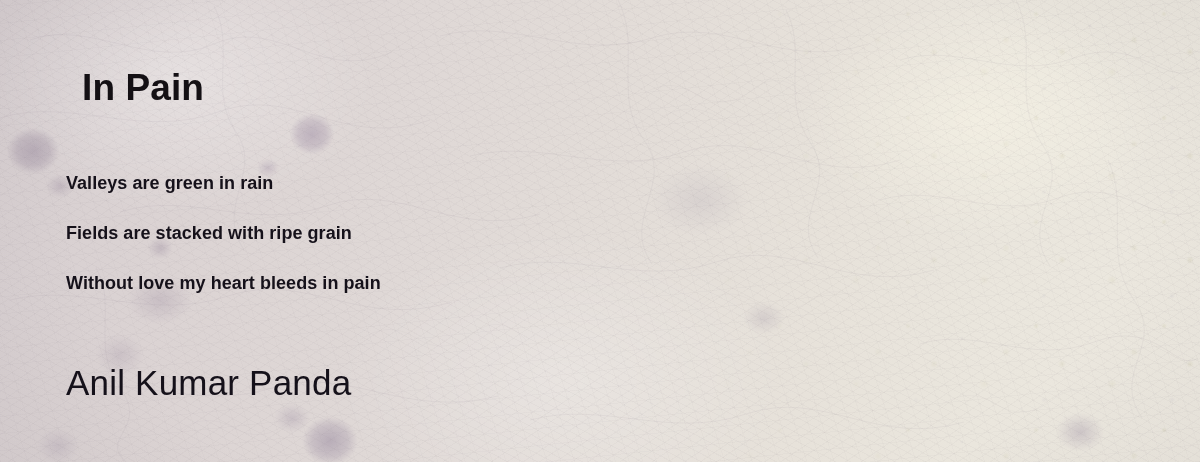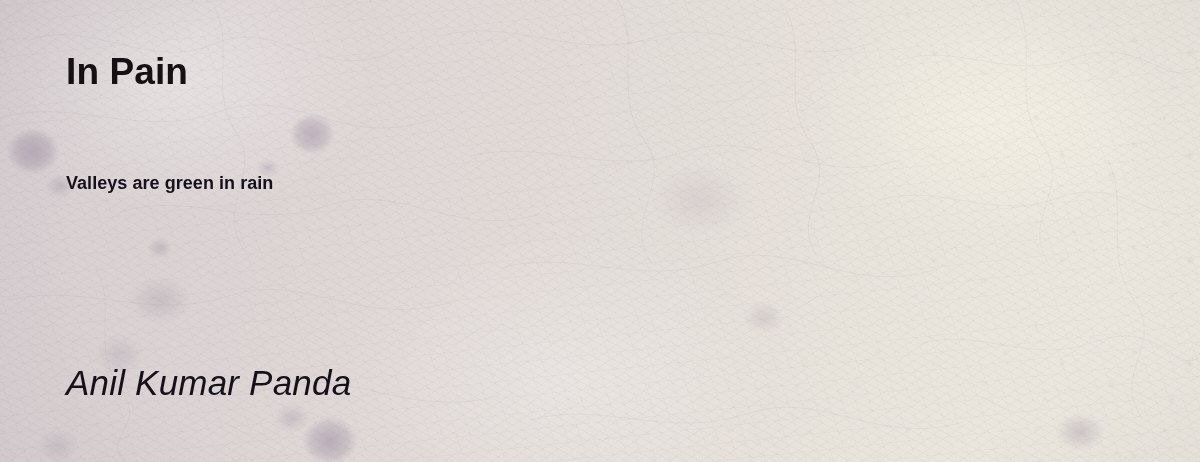--- a/index.html
+++ b/index.html
@@ -87,21 +87,21 @@
 
   .content {
     position: relative;
     z-index: 5;
   }
 
   .poem-title {
     position: absolute;
     left: 66px;
     top: 50px;
-    margin: 0;
+    margin: 16px;
     font-size: 37px;
     font-weight: bold;
     line-height: 1.18;
     color: #141014;
     letter-spacing: 0.1px;
     white-space: nowrap;
   }
 
   .poem-body {
     position: absolute;
@@ -120,21 +120,20 @@
     letter-spacing: 0.05px;
     white-space: nowrap;
   }
 
   .poem-author {
     position: absolute;
     left: 66px;
     top: 363px;
     margin: 0;
     font-size: 35px;
-    font-style: italic;
     font-weight: normal;
     color: #15111a;
     letter-spacing: 0.2px;
     white-space: nowrap;
   }
 </style>
 </head>
 <body>
 
 <div class="poem-card">
@@ -175,18 +174,20 @@
   </svg>
 
   <div class="vignette"></div>
 
   <div class="content">
 
     <h1 class="poem-title">In Pain</h1>
 
     <div class="poem-body">
       <div class="poem-line">Valleys are green in rain</div>
+      <div class="poem-line">Fields are stacked with ripe grain</div>
+      <div class="poem-line">Without love my heart bleeds in pain</div>
     </div>
 
     <div class="poem-author">Anil Kumar Panda</div>
 
   </div>
 </div>
 
 </body></html>

